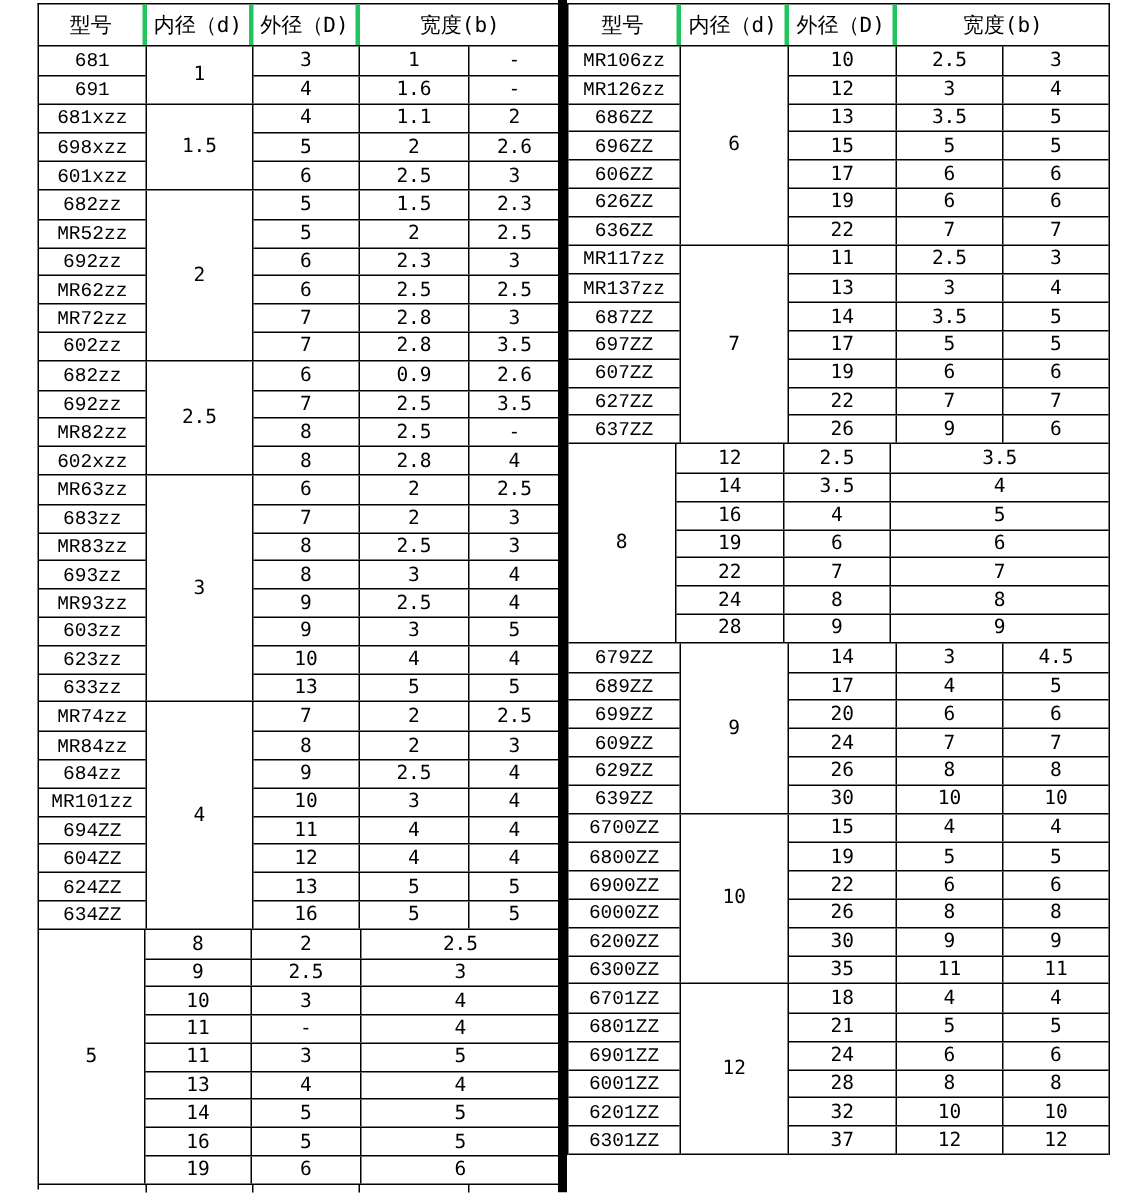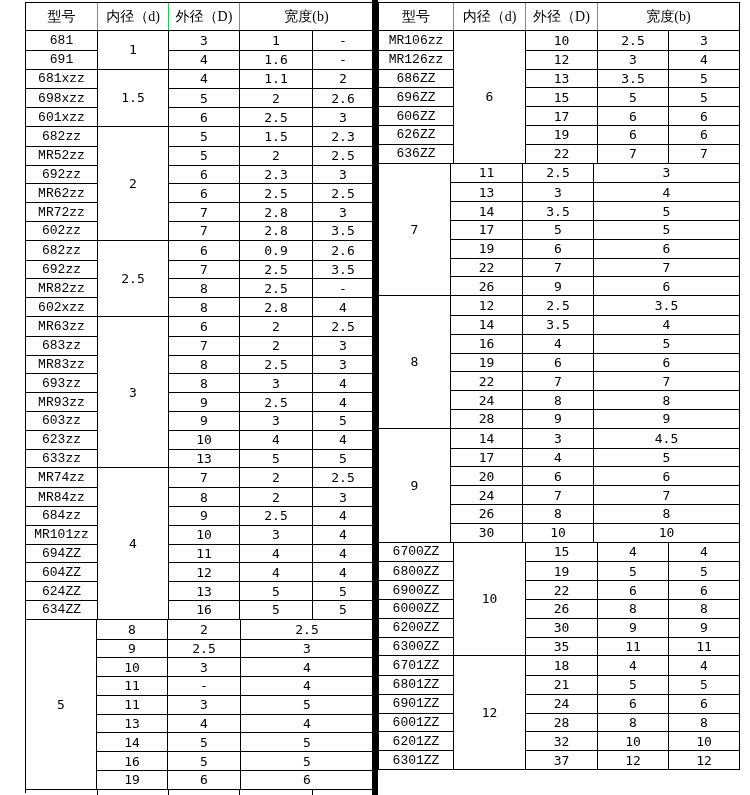--- a/index.html
+++ b/index.html
@@ -16,22 +16,22 @@
     top: 2px;
     background: #ffffff;
     border-top: 1px solid #000;
     border-left: 1px solid #000;
   }
   .spec-table.left  { left: 25px;  width: 348px; height: 791px; }
   .spec-table.right { left: 378px; width: 362px; border-right: 1px solid #000; }
 
   .hdr { display: flex; height: 28px; border-bottom: 1px solid #000; font-size: 14px; }
   .h   { display: flex; align-items: center; justify-content: center; white-space: nowrap; }
-  .hb  { flex: 1; font-family: Liberation Serif, serif; }
-  .h.c1, .h.c2, .h.c3 { border-right: 1px solid #22c55e; font-family: Liberation Serif, serif; }
+  .hb  { flex: 1; }
+  .h.c1, .h.c2, .h.c3 { border-right: 3px solid #22c55e; }
 
   
   .left  .c1 { width: 72px; }
   .left  .c2 { width: 71px; }
   .left  .c3 { width: 71px; }
   .left  .c4 { width: 73px; }
   .right .c1 { width: 75px; }
   .right .c2 { width: 72px; }
   .right .c3 { width: 72px; }
   .right .c4 { width: 71px; }
@@ -416,20 +416,29 @@
           <div class="c5">6</div>
         </div>
           <div class="rrow">
           <div class="c3">22</div>
           <div class="c4">7</div>
           <div class="c5">7</div>
         </div>
         </div>
     </div>
       <div class="grp">
+      <div class="colm c1">
+          <div class="mcell">MR117zz</div>
+          <div class="mcell">MR137zz</div>
+          <div class="mcell">687ZZ</div>
+          <div class="mcell">697ZZ</div>
+          <div class="mcell">607ZZ</div>
+          <div class="mcell">627ZZ</div>
+          <div class="mcell">637ZZ</div>
+        </div>
       <div class="dcell c2">7</div>
       <div class="colr">
           <div class="rrow">
           <div class="c3">11</div>
           <div class="c4">2.5</div>
           <div class="c5">3</div>
         </div>
           <div class="rrow">
           <div class="c3">13</div>
           <div class="c4">3</div>
@@ -496,20 +505,28 @@
           <div class="c5">8</div>
         </div>
           <div class="rrow">
           <div class="c3">28</div>
           <div class="c4">9</div>
           <div class="c5">9</div>
         </div>
         </div>
     </div>
       <div class="grp">
+      <div class="colm c1">
+          <div class="mcell">679ZZ</div>
+          <div class="mcell">689ZZ</div>
+          <div class="mcell">699ZZ</div>
+          <div class="mcell">609ZZ</div>
+          <div class="mcell">629ZZ</div>
+          <div class="mcell">639ZZ</div>
+        </div>
       <div class="dcell c2">9</div>
       <div class="colr">
           <div class="rrow">
           <div class="c3">14</div>
           <div class="c4">3</div>
           <div class="c5">4.5</div>
         </div>
           <div class="rrow">
           <div class="c3">17</div>
           <div class="c4">4</div>

